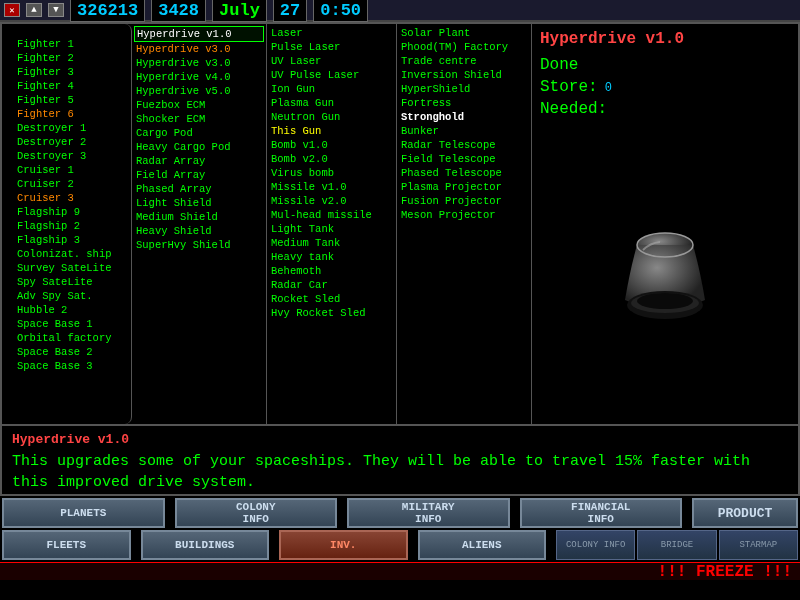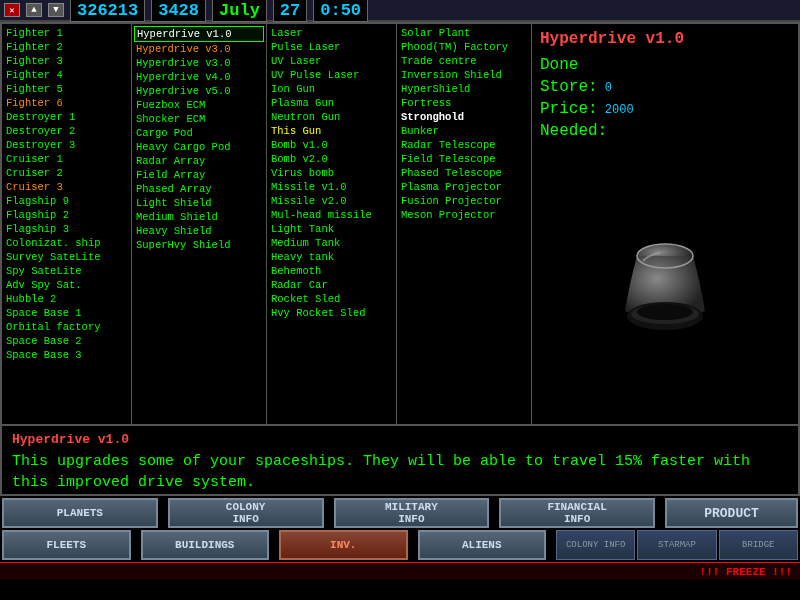--- a/index.html
+++ b/index.html
@@ -60,22 +60,23 @@
       display: flex;
       height: 440px;
       border: 2px solid #555;
     }
 
     
     #ship-list {
       width: 130px;
       background: #000;
       border-right: 1px solid #555;
-      padding: 2px;
+      padding: 13px;
       overflow: hidden;
+      border-radius: 7px;
     }
     .ship-item {
       padding: 1px 2px;
       color: #00ff00;
       font-size: 10.5px;
       cursor: pointer;
       white-space: nowrap;
     }
     .ship-item.orange { color: #ff8800; }
 
@@ -213,21 +214,21 @@
       font-size: 11px;
       font-weight: bold;
       cursor: pointer;
       display: flex;
       align-items: center;
       justify-content: center;
       text-align: center;
     }
     .nav-btn.active { background: linear-gradient(to bottom, #884433, #662211); color: #ff8866; border-color: #aa6655; }
     .right-btn {
-      width: 133px;
+      width: 106px;
       background: linear-gradient(to bottom, #556677, #334455);
       border: 2px solid #778899;
       color: #ccddee;
       font-family: 'Courier New', monospace;
       font-size: 13px;
       font-weight: bold;
       cursor: pointer;
       display: flex;
       align-items: center;
       justify-content: center;
@@ -239,21 +240,21 @@
       background: #1a0000;
       border-top: 1px solid #ff0000;
       display: flex;
       align-items: center;
       justify-content: flex-end;
       padding: 0 8px;
     }
     .freeze-text {
       color: #ff0000;
       font-weight: bold;
-      font-size: 11px;
+      font-size: 16px;
     }
 
     
     .engine-svg {
       width: 120px;
       height: 120px;
     }
   </style>
 </head>
 <body>
@@ -363,24 +364,20 @@
     <div id="item-detail">
       <div class="detail-title">Hyperdrive v1.0</div>
       <div class="detail-line">
         <span class="detail-label">Done</span>
       </div>
       <div class="detail-line">
         <span class="detail-label">Store:</span>
         <span class="detail-value">0</span>
       </div>
       <div class="detail-line">
-        <span class="detail-label">Price:</span>
-        <span class="detail-value">2000</span>
-      </div>
-      <div class="detail-line">
         <span class="detail-label">Needed:</span>
       </div>
       <div class="item-image">
         <svg class="engine-svg" viewBox="0 0 120 120" xmlns="http://www.w3.org/2000/svg">
 
           <defs>
             <radialGradient id="engineGrad" cx="40%" cy="35%" r="60%">
               <stop offset="0%" stop-color="#888888"></stop>
               <stop offset="50%" stop-color="#555555"></stop>
               <stop offset="100%" stop-color="#222222"></stop>
@@ -423,22 +420,22 @@
       <button class="nav-btn">FINANCIAL<br>INFO</button>
       <button class="right-btn">PRODUCT</button>
     </div>
     <div class="btn-row">
       <button class="nav-btn">FLEETS</button>
       <button class="nav-btn">BUILDINGS</button>
       <button class="nav-btn active">INV.</button>
       <button class="nav-btn">ALIENS</button>
       <div style="width:242px; display:flex; gap:2px;">
         <button style="flex:1; background:linear-gradient(to bottom,#334466,#223344);border:1px solid #556688;color:#8899aa;font-size:9px;font-family:'Courier New',monospace;cursor:pointer;">COLONY INFO</button>
+        <button style="flex:1; background:linear-gradient(to bottom,#334466,#223344);border:1px solid #556688;color:#8899aa;font-size:9px;font-family:'Courier New',monospace;cursor:pointer;">BRIDGE</button>
         <button style="flex:1; background:linear-gradient(to bottom,#334466,#223344);border:1px solid #556688;color:#8899aa;font-size:9px;font-family:'Courier New',monospace;cursor:pointer;">STARMAP</button>
-        <button style="flex:1; background:linear-gradient(to bottom,#334466,#223344);border:1px solid #556688;color:#8899aa;font-size:9px;font-family:'Courier New',monospace;cursor:pointer;">BRIDGE</button>
       </div>
     </div>
   </div>
 
 </div>
 
 <div id="status-bar">
   <span class="freeze-text">!!! FREEZE !!!</span>
 </div>
 

